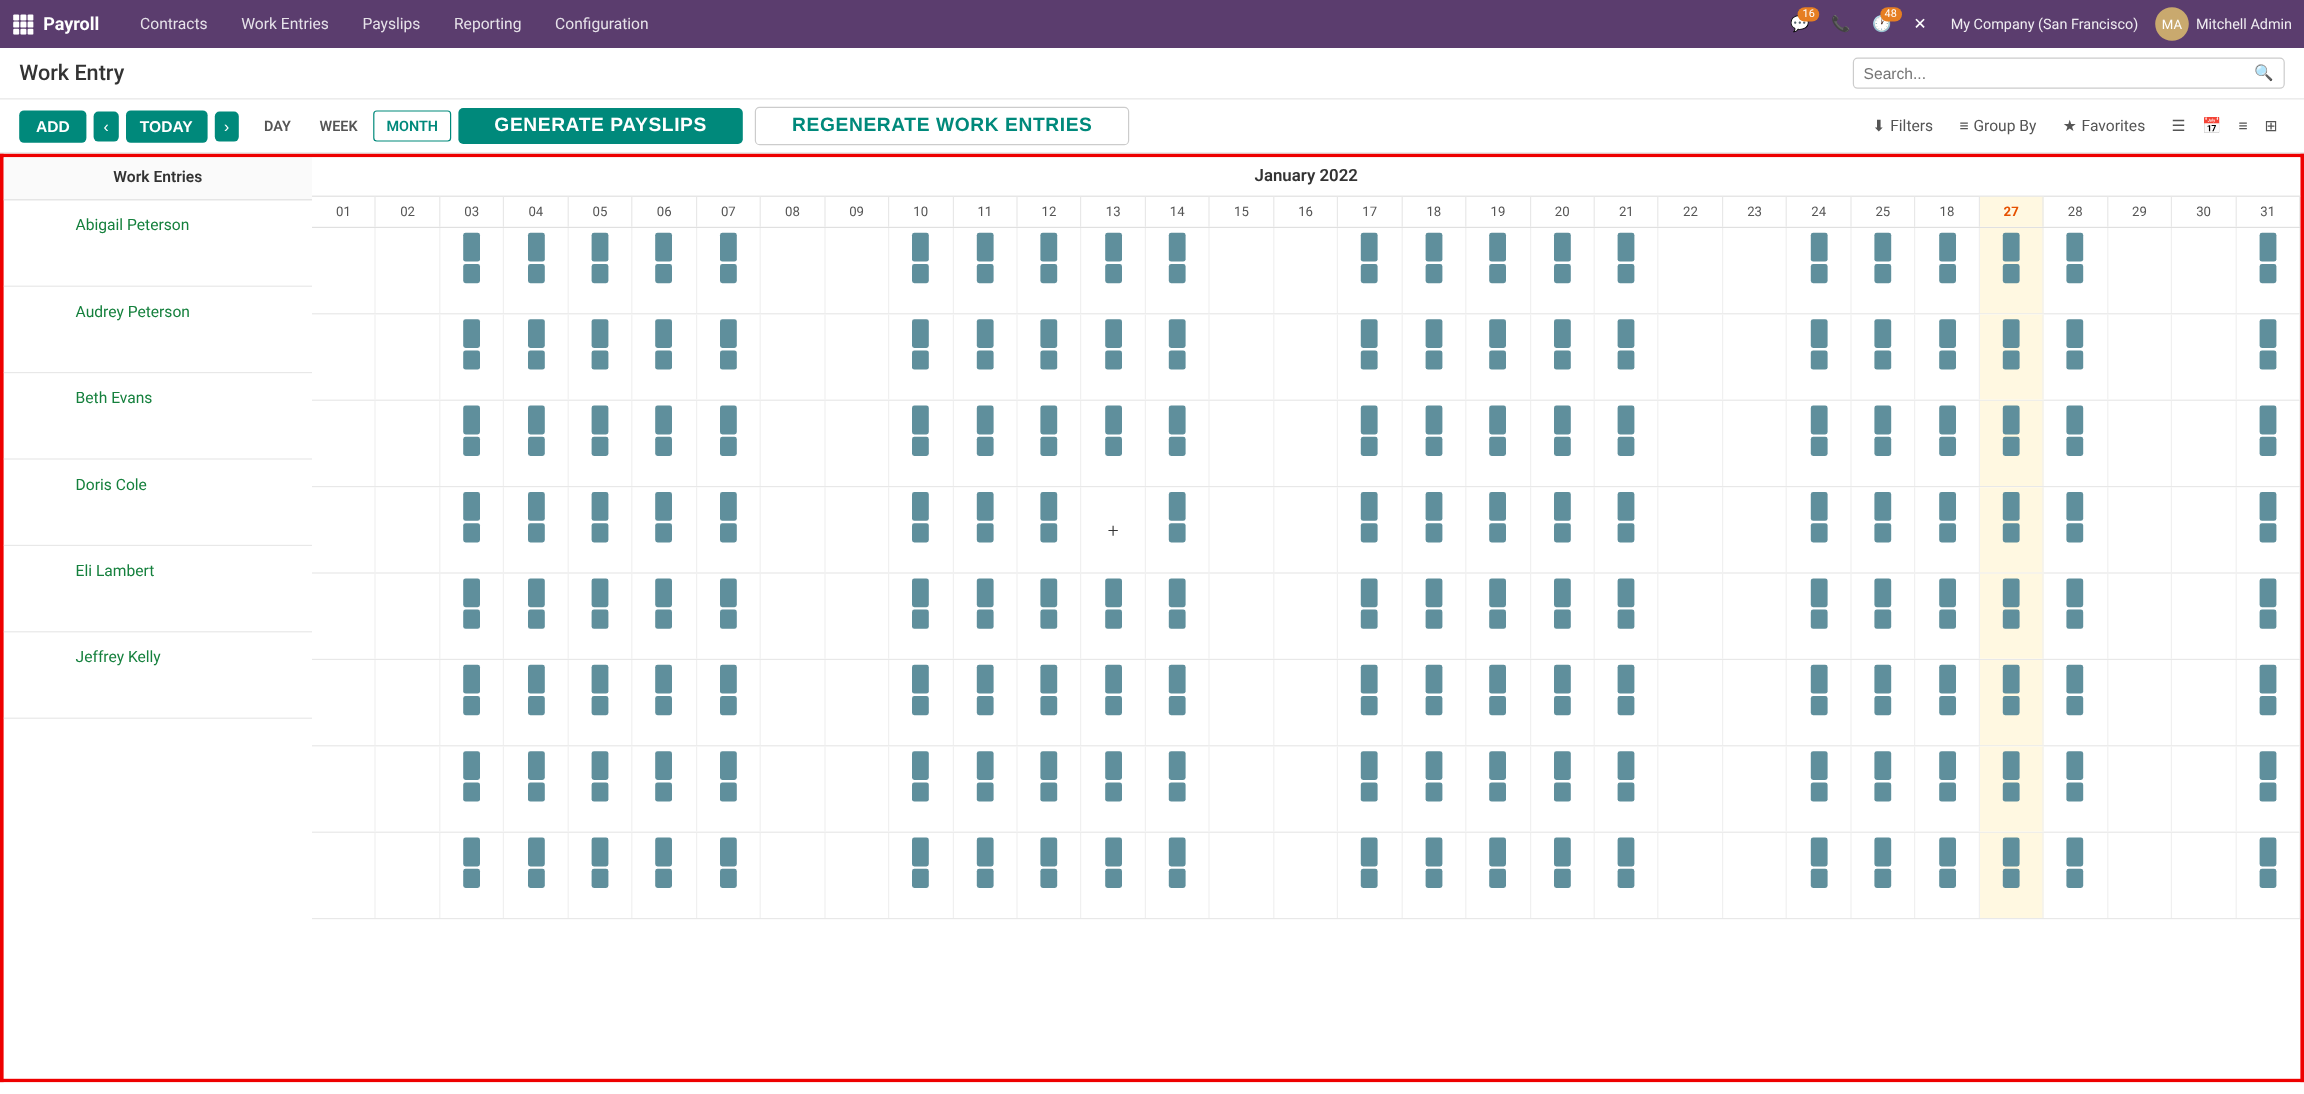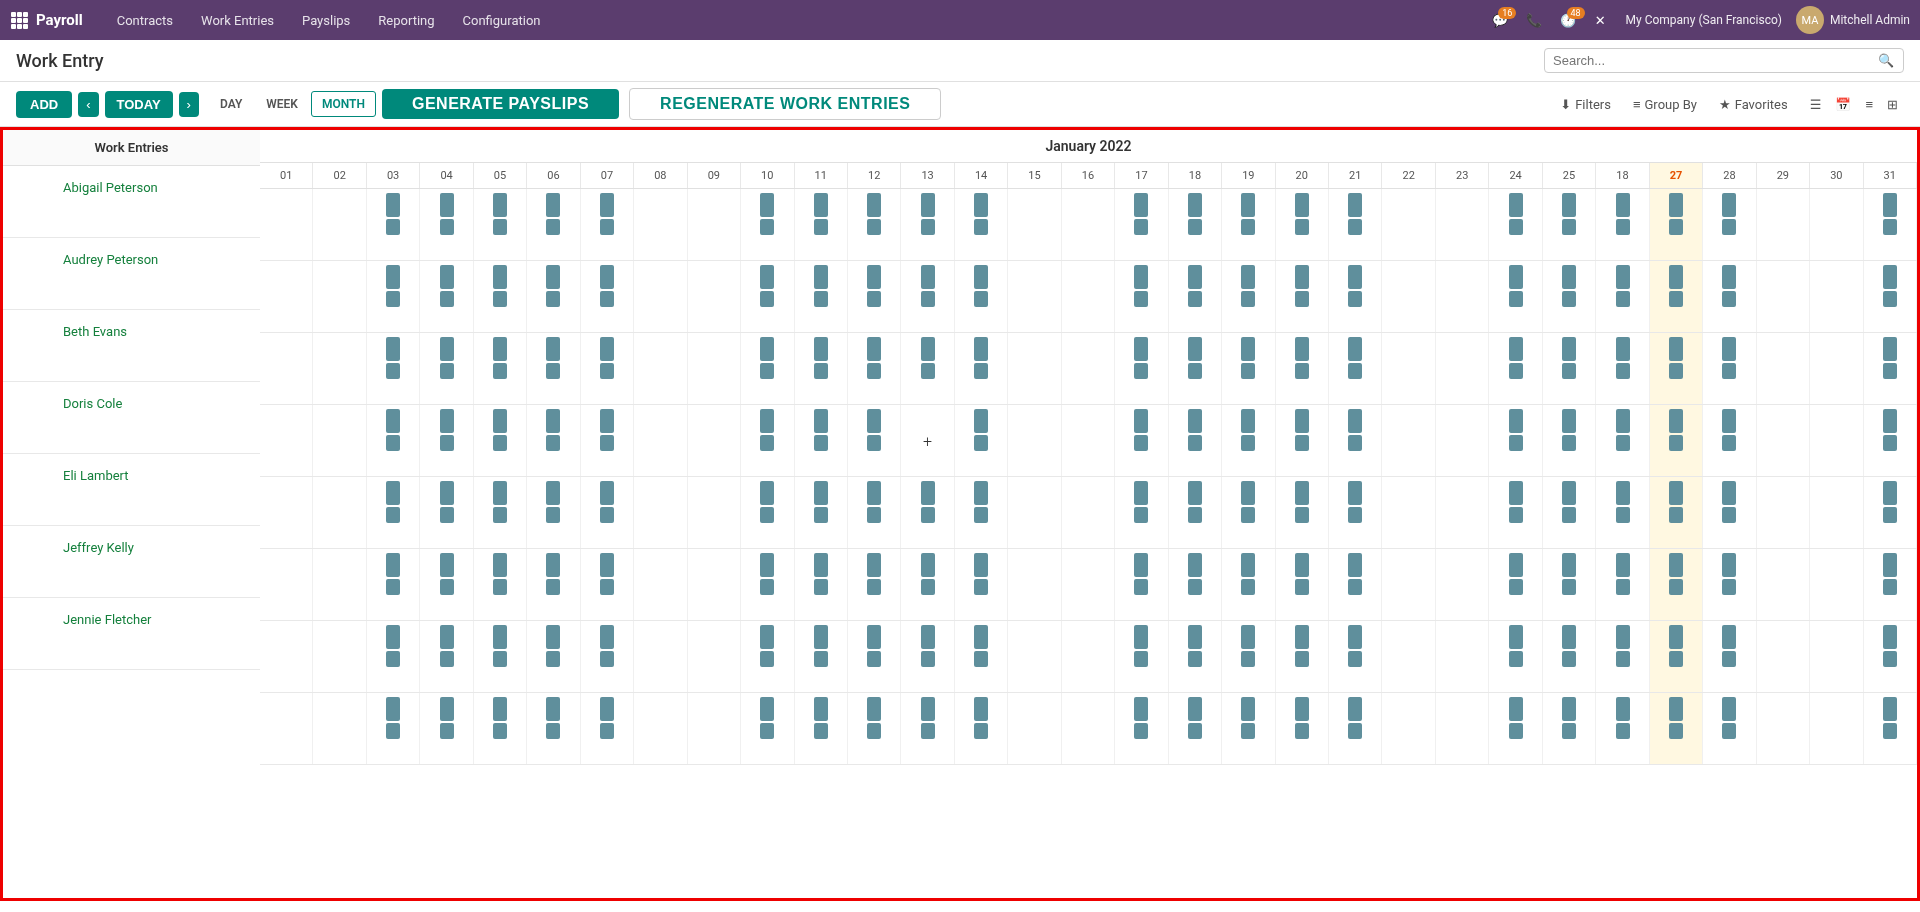--- a/index.html
+++ b/index.html
@@ -437,23 +437,20 @@
     </div>
     <div class="sidebar-row">
       <div class="sidebar-row-name">Doris Cole</div>
     </div>
     <div class="sidebar-row">
       <div class="sidebar-row-name">Eli Lambert</div>
     </div>
     <div class="sidebar-row">
       <div class="sidebar-row-name">Jeffrey Kelly</div>
     </div>
-    <div class="sidebar-row">
-      <div class="sidebar-row-name">Jennie Fletcher</div>
-    </div>
   </div>
 
   <div class="calendar-area">
     <div class="calendar-inner">
 
       <div class="month-header">January 2022</div>
 
       <div class="day-header-row" id="day-header-row">
           <div class="day-header-cell">01</div>
           <div class="day-header-cell">02</div>

